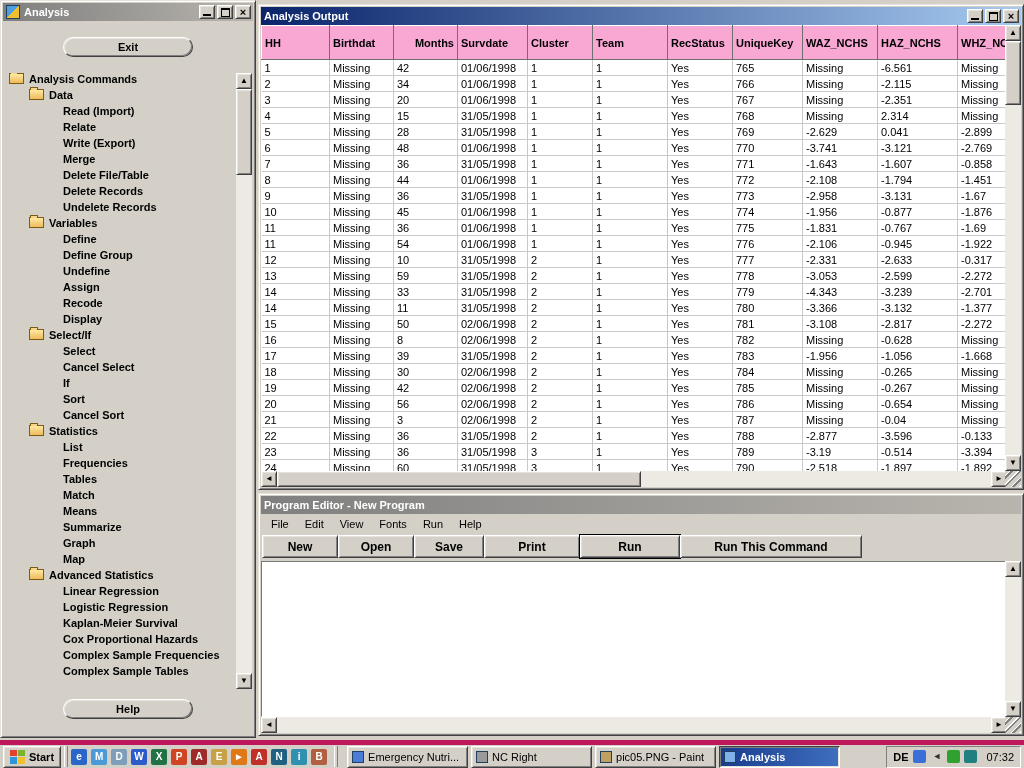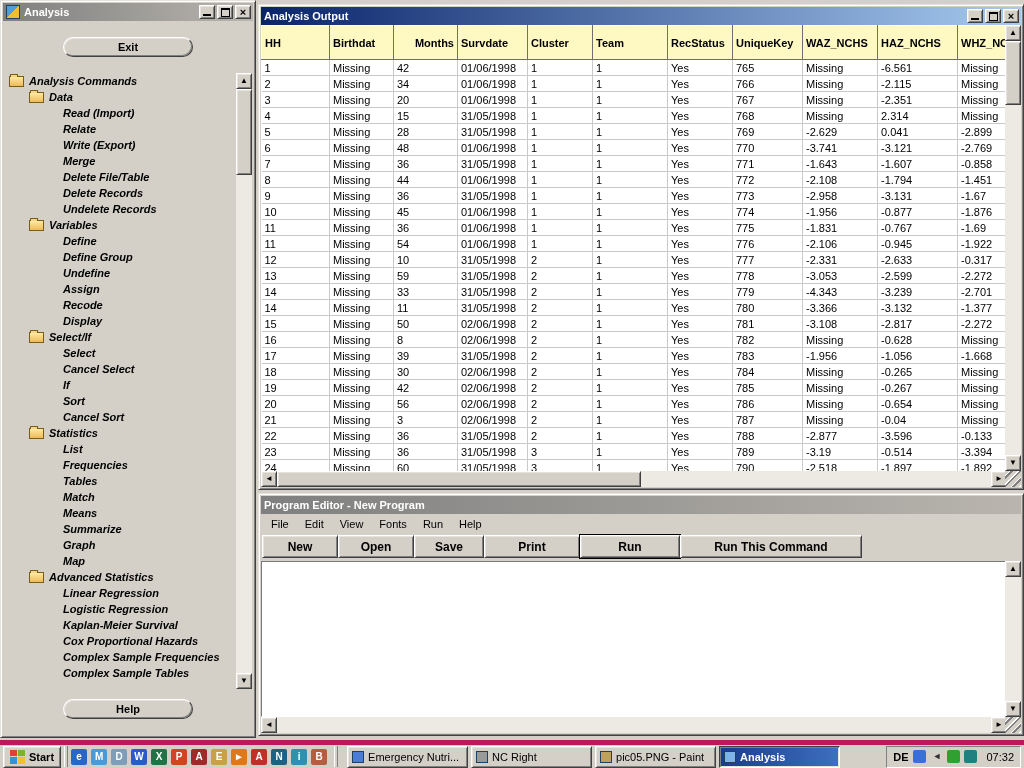--- a/index.html
+++ b/index.html
@@ -28,22 +28,22 @@
   .glyph-min { position:absolute; left:3px; bottom:2px; width:8px; height:2px; background:#000; }
   .glyph-max { width:9px; height:9px; border:1px solid #000; border-top-width:2px; }
 
   .btn { background:#d4d0c8; border:1px solid; border-color:#fff #404040 #404040 #fff;
          box-shadow: inset 1px 1px 0 #e6e3dc, inset -1px -1px 0 #808080;
          font:bold 11px "Liberation Sans", sans-serif; color:#000; }
   .abs { position:absolute;border-radius:10px; }
 
   
   #tree { position:absolute; left:4px; top:72px; width:230px; height:616px; overflow:hidden; }
-  .tree-row { height:16px; display:flex; align-items:center; font-weight:bold;
-              font-size:11px; white-space:nowrap;font-style:italic; }
+  .tree-row { height:16px; display:flex; align-items:flex-start; font-weight:bold;
+              font-size:11px; white-space:nowrap; }
   .lvl0 { padding-left:4px; } .lvl1 { padding-left:24px; } .lvl2 { padding-left:58px; }
   .folder-icon { width:15px; height:11px; margin-right:5px; flex:none; position:relative;
                  background:linear-gradient(#ffe9a2,#edba5a); border:1px solid #7a5c16; }
   .folder-icon::before { content:""; position:absolute; left:0; top:-3px; width:6px; height:2px;
                  background:#f5d78a; border:1px solid #7a5c16; border-bottom:none; }
 
   
   .vscroll { position:absolute; width:16px; background:#eceae3; }
   .hscroll { position:absolute; height:16px; background:#eceae3; }
   .sb-btn { position:absolute; width:16px; height:16px; background:#d4d0c8;
@@ -56,21 +56,21 @@
               box-shadow: inset 1px 1px 0 #e6e3dc, inset -1px -1px 0 #808080; }
   .vscroll .sb-thumb { left:0; width:16px; }
   .hscroll .sb-thumb { top:0; height:16px; }
   .grip { position:absolute; width:16px; height:16px; background:#d4d0c8;
           background-image:repeating-linear-gradient(135deg,#d4d0c8 0 3px,#fff 3px 4px,#808080 4px 6px); }
 
   
   #output-viewport { position:absolute; left:2px; top:20px; width:746px; height:446px;
                      background:#fff; overflow:hidden; }
   .grid { border-collapse:collapse; table-layout:fixed; width:767px; font-size:11px; }
-  .grid th { background:#fef9c3; border:1px solid; border-color:#fff #6f6f6f #6f6f6f #fff;
+  .grid th { background:#f9a8d4; border:1px solid; border-color:#fff #6f6f6f #6f6f6f #fff;
              font-weight:bold; text-align:left; padding:1px 3px; height:34px;
              white-space:nowrap; overflow:hidden; }
   .grid td { height:16px; padding:0 3px; border-right:1px solid #c9c9c9;
              border-bottom:1px solid #c9c9c9; white-space:nowrap; overflow:hidden; }
 
   
   #pe-menubar { position:absolute; left:2px; right:10px; top:20px; height:19px;
                 display:flex; align-items:center; font-size:11px; padding-left:2px; }
   .menu-item { padding:2px 8px; }
   #pe-toolbar { position:absolute; left:3px; top:41px; height:24px; display:flex; }

